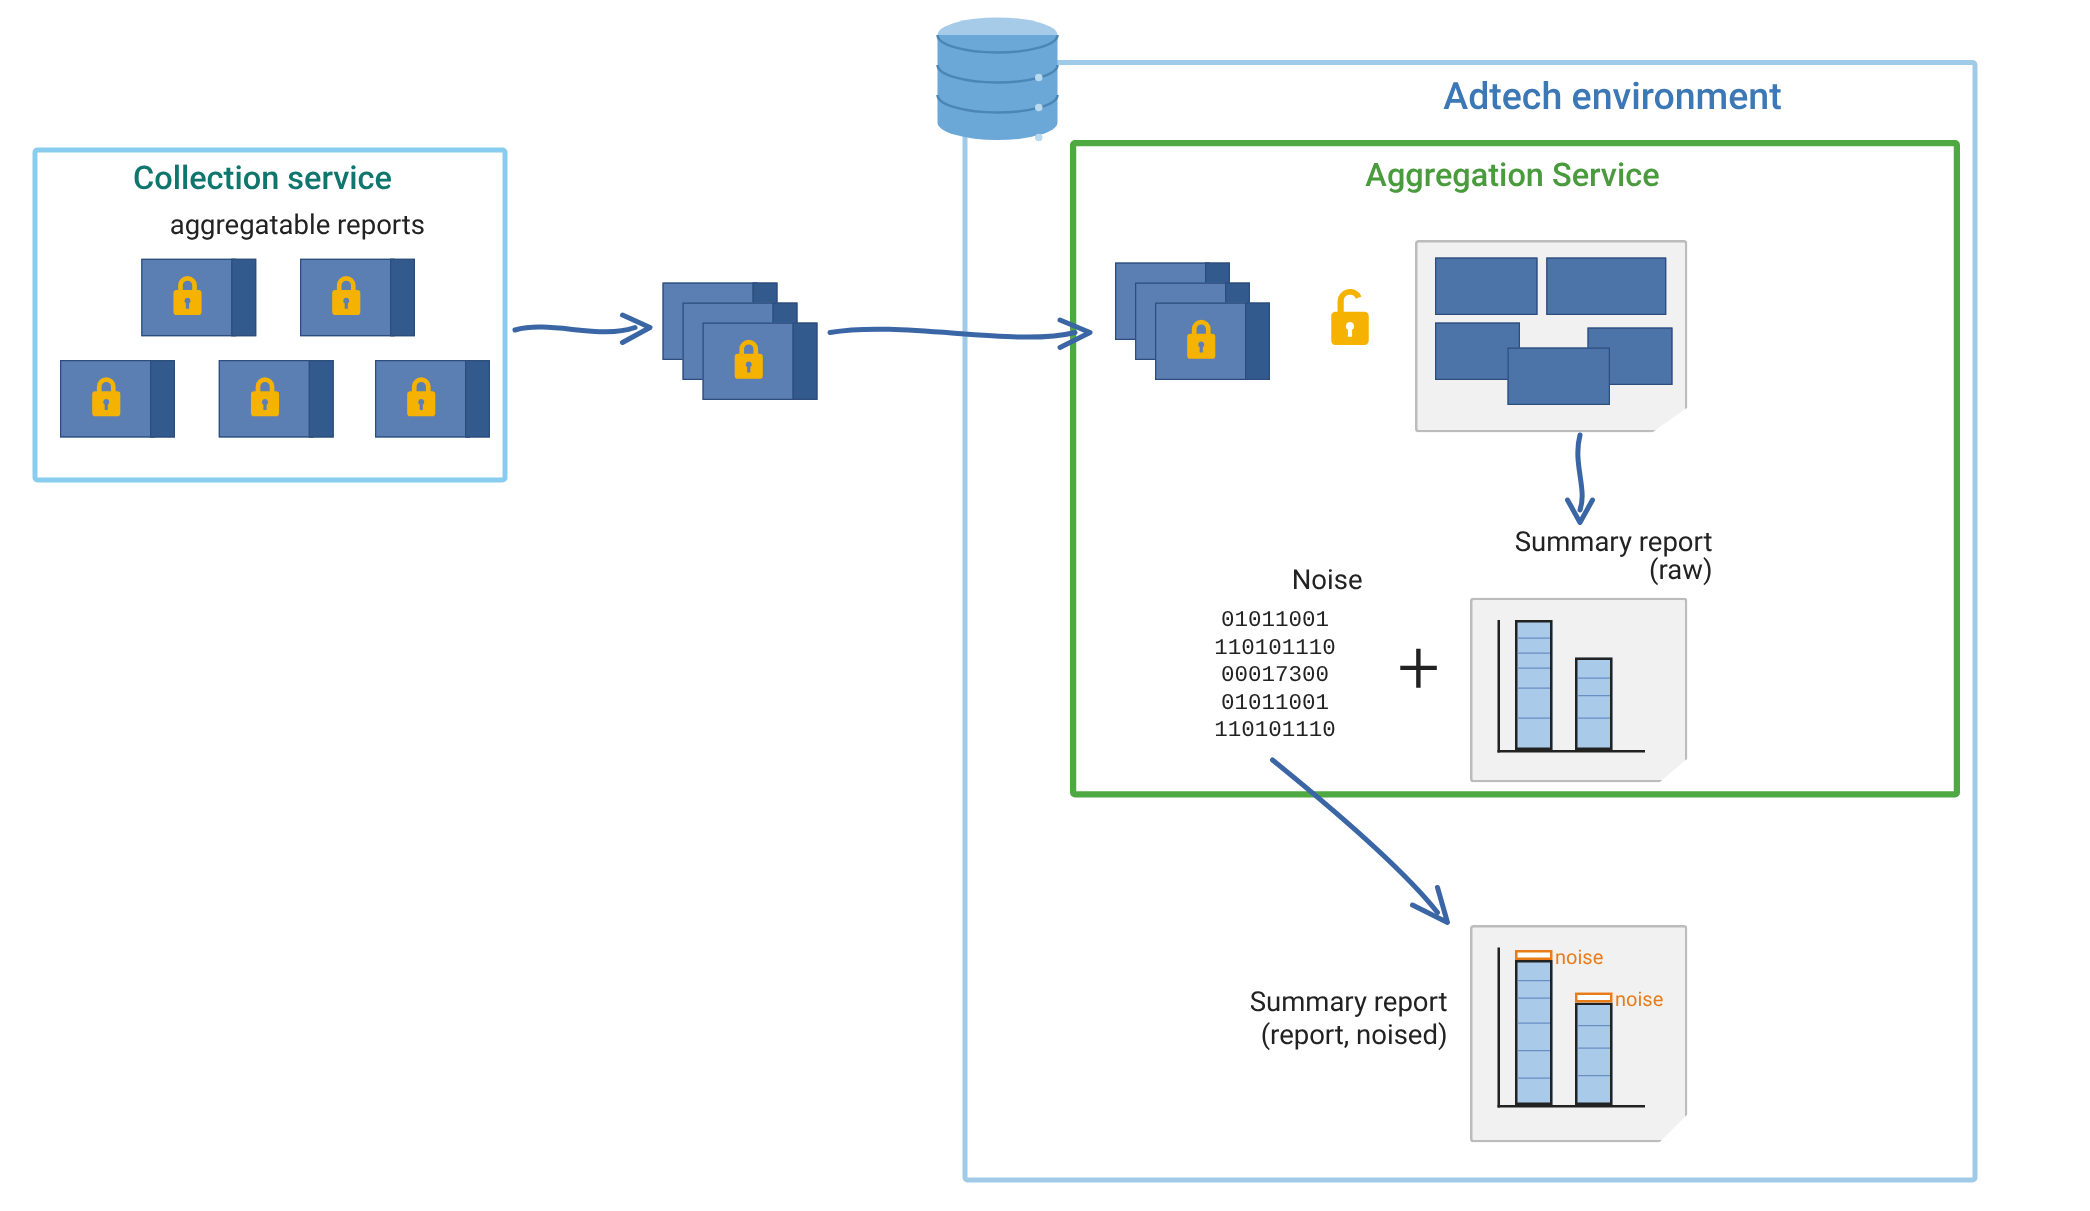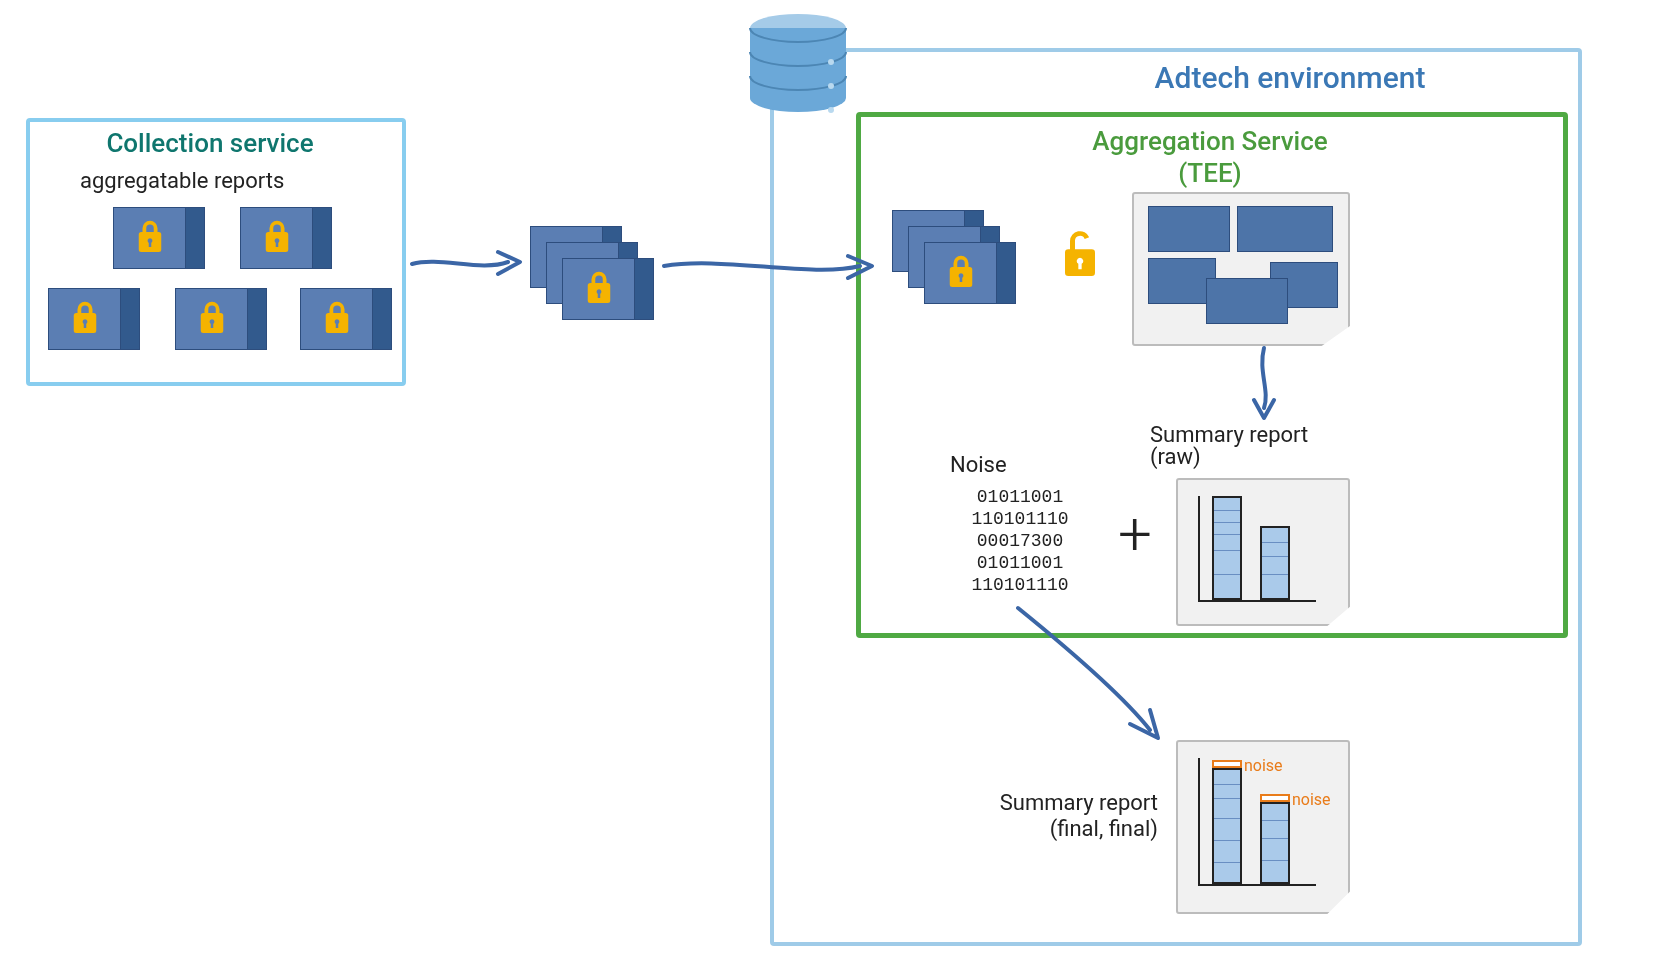--- a/index.html
+++ b/index.html
@@ -2,21 +2,21 @@
 <html><head>
 <meta charset="utf-8">
 <style>
   html,body{margin:0;padding:0;width:1672px;height:969px;background:#fff;font-family:Roboto,Arial,Helvetica,sans-serif}
   .stage{position:relative;width:1672px;height:969px}
   .box{position:absolute;border-radius:4px;box-sizing:border-box}
   .collection-box{left:26px;top:118px;width:380px;height:268px;border:4px solid #88cdef}
   .adtech-box{left:770px;top:48px;width:812px;height:898px;border:4px solid #9fcbe8}
   .agg-box{left:856px;top:112px;width:712px;height:526px;border:5px solid #4fa943}
   .title{position:absolute;font-size:26px;font-weight:500;text-align:center}
-  .lbl{position:absolute;font-size:22px;color:#222;text-align:left}
+  .lbl{position:absolute;font-size:22px;color:#222;text-align:right}
   .noise-bits{position:absolute;font-family:"Courier New",monospace;font-size:18px;color:#222;line-height:22px;text-align:center}
   .plus{position:absolute;font-size:60px;color:#222;font-weight:300}
   .card{position:absolute}
   .card .body{position:absolute;left:0;top:0;background:#5b7eb3;border:1px solid #2d4d7d}
   .card .tab{position:absolute;right:0;top:0;background:#325a8d;border:1px solid #2d4d7d}
   .lock{position:absolute;color:#f5b300}
   .sheet{position:absolute;background:#f1f1f1;border:2px solid #bcbcbc;border-radius:3px;
          clip-path:polygon(0 0,100% 0,100% 87%,87% 100%,0 100%)}
   .rect{position:absolute;background:#4d74a8;border:1px solid #2d4d7d}
   .db{position:absolute}
@@ -32,21 +32,20 @@
 <div class="stage">
 
 <div class="box collection-box"></div>
 <div class="box adtech-box"></div>
 <div class="box agg-box"></div>
 
 <div class="title" style="left:60px;top:128px;width:300px;color:#0f766e">Collection service</div>
 <div class="lbl" style="left:80px;top:168px;width:260px">aggregatable reports</div>
 <div class="title" style="left:870px;top:126px;width:680px;color:#4a9b3d">Aggregation Service</div>
 <div class="title" style="left:1030px;top:60px;width:520px;color:#3b78b5;font-size:30px">Adtech environment</div>
-<div class="title" style="left:870px;top:158px;width:680px;color:#4a9b3d">(TEE)</div>
 
 <svg class="db" style="left:743px;top:10px;width:110px;height:110px" viewBox="0 0 110 110">
   <ellipse cx="55" cy="18" rx="48" ry="14" fill="#a5cbe8"></ellipse>
   <path d="M7 18 v70 a48 14 0 0 0 96 0 V18" fill="#6ba8d8"></path>
   <path d="M7 18 a48 14 0 0 0 96 0" fill="none" stroke="#4c86b4" stroke-width="2"></path>
   <path d="M7 42 a48 14 0 0 0 96 0" fill="none" stroke="#4c86b4" stroke-width="2"></path>
   <path d="M7 66 a48 14 0 0 0 96 0" fill="none" stroke="#4c86b4" stroke-width="2"></path>
   <circle cx="88" cy="52" r="3" fill="#b9d9ef"></circle>
   <circle cx="88" cy="76" r="3" fill="#b9d9ef"></circle>
   <circle cx="88" cy="100" r="3" fill="#b9d9ef"></circle>
@@ -176,21 +175,21 @@
   <div>01011001</div>
   <div>110101110</div>
 </div>
 
 <svg class="arrow-svg" style="left:1010px;top:602px;width:160px;height:150px" viewBox="0 0 160 150">
   <path d="M8 6 C 50 40, 110 90, 140 128" stroke="#3b66a6" stroke-width="4" fill="none" stroke-linecap="round"></path>
   <path d="M120 122 L148 136 L140 108" stroke="#3b66a6" stroke-width="4" fill="none" stroke-linejoin="round" stroke-linecap="round"></path>
 </svg>
 
 <div class="lbl" style="left:938px;top:790px;width:220px;text-align:right">Summary report</div>
-<div class="lbl" style="left:938px;top:816px;width:220px;text-align:right">(final, final)</div>
+<div class="lbl" style="left:938px;top:816px;width:220px;text-align:right">(report, noised)</div>
 
 <div class="sheet" style="left:1176px;top:740px;width:170px;height:170px"></div>
 <div class="axis" style="left:1198px;top:758px;width:2px;height:128px"></div>
 <div class="axis" style="left:1198px;top:884px;width:118px;height:2px"></div>
 <div class="bar" style="left:1212px;top:768px;width:30px;height:116px">
   <div class="inner-line" style="top:14px"></div>
       <div class="inner-line" style="top:28px"></div>
       <div class="inner-line" style="top:48px"></div>
       <div class="inner-line" style="top:70px"></div>
       <div class="inner-line" style="top:92px"></div>

